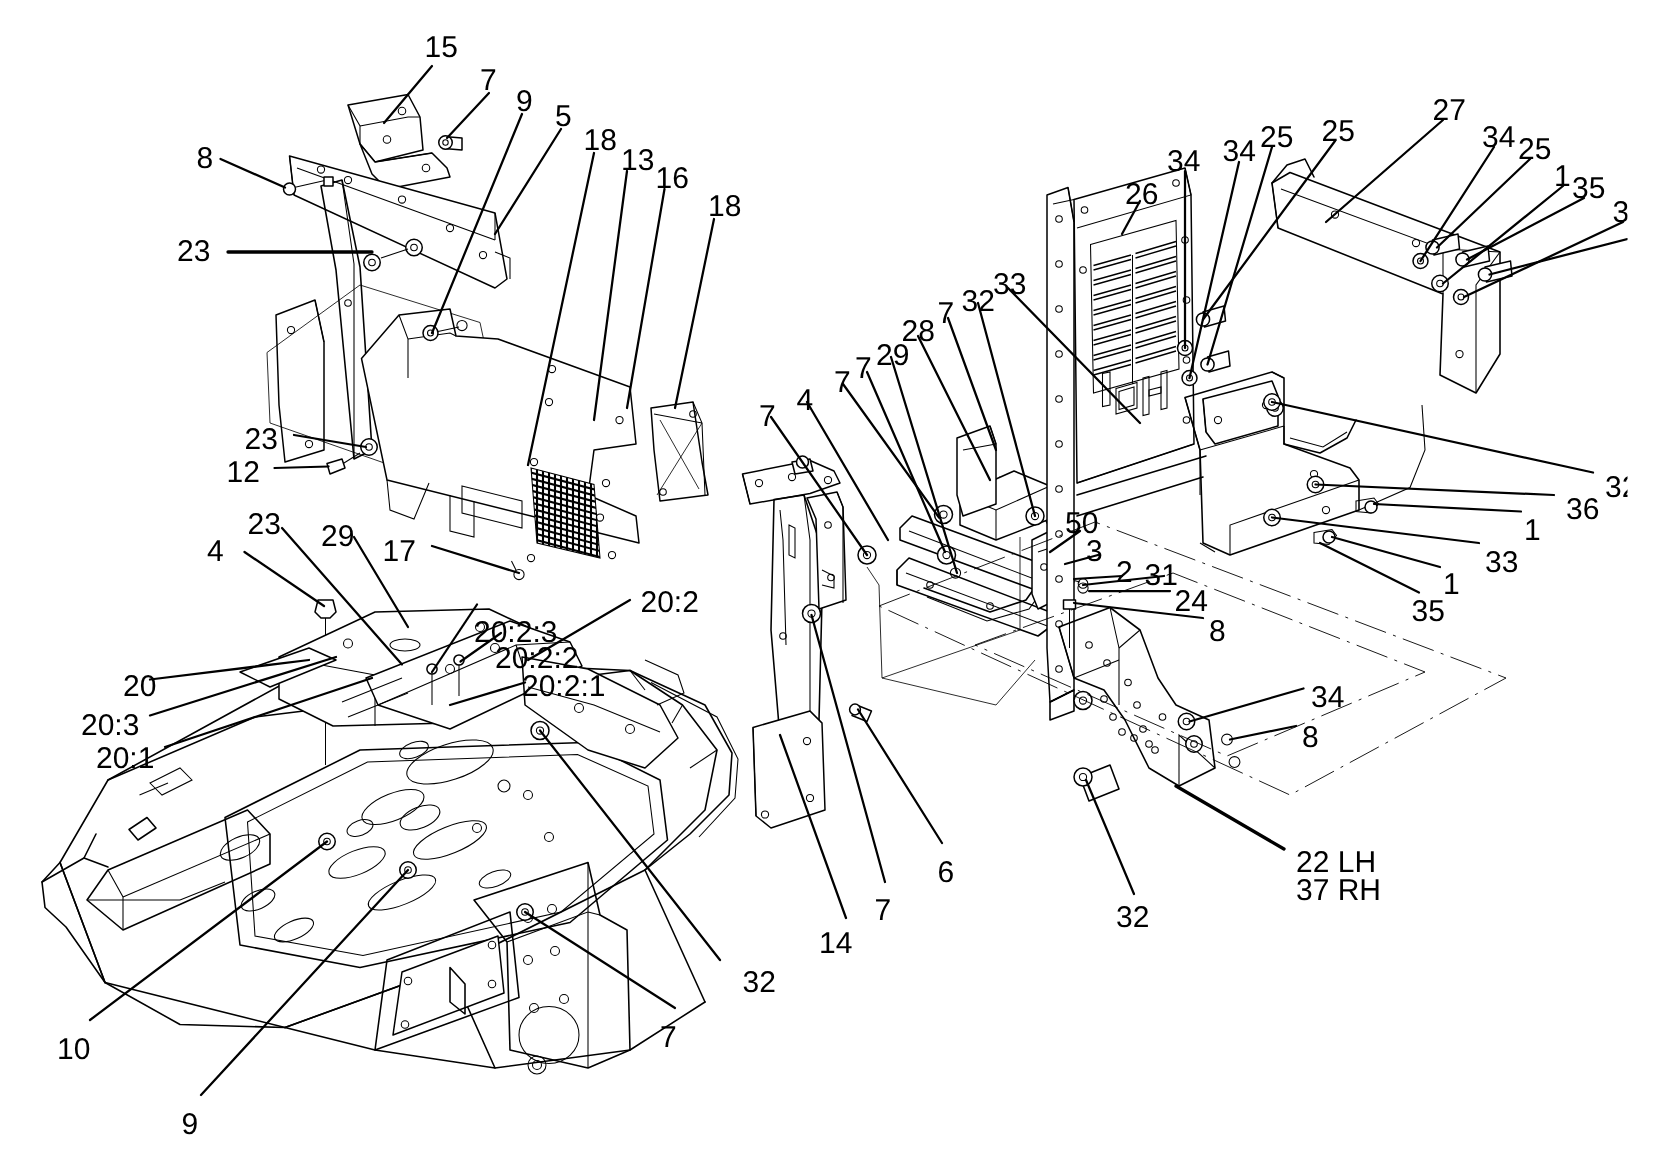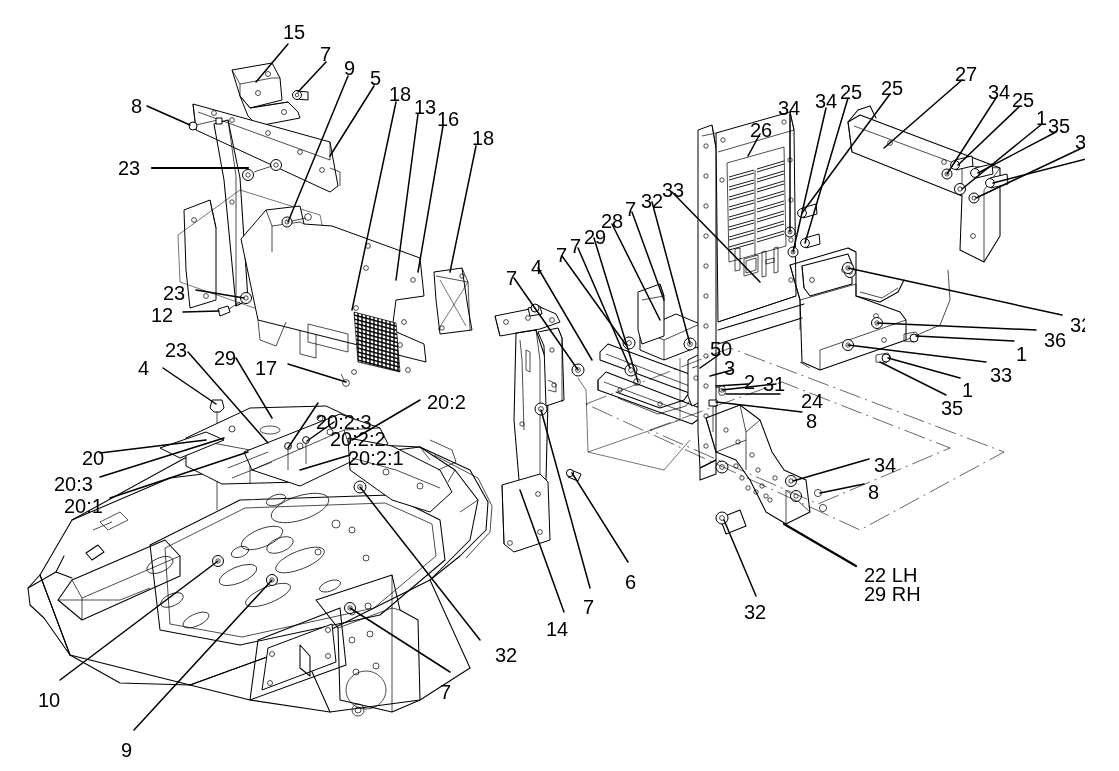--- a/index.html
+++ b/index.html
@@ -758,21 +758,21 @@
   <span class="lbl" style="left:1070px;top:315px">32</span>
   <span class="lbl" style="left:1044px;top:330px">36</span>
   <span class="lbl" style="left:1016px;top:344px">1</span>
   <span class="lbl" style="left:990px;top:365px">33</span>
   <span class="lbl" style="left:962px;top:380px">1</span>
   <span class="lbl" style="left:941px;top:398px">35</span>
   <span class="lbl" style="left:710px;top:339px">50</span>
   <span class="lbl" style="left:724px;top:358px">3</span>
   <span class="lbl" style="left:744px;top:372px">2</span>
   <span class="lbl" style="left:763px;top:374px">31</span>
-  <span class="lbl" style="left:801px;top:391px">24</span>
+  <span class="lbl" style="left:783px;top:391px">24</span>
   <span class="lbl" style="left:806px;top:411px">8</span>
   <span class="lbl" style="left:874px;top:455px">34</span>
   <span class="lbl" style="left:868px;top:482px">8</span>
   <span class="lbl" style="left:744px;top:602px">32</span>
   <span class="lbl" style="left:864px;top:565px">22 LH</span>
-  <span class="lbl" style="left:864px;top:584px">29 RH</span>
+  <span class="lbl" style="left:864px;top:584px">37 RH</span>
 
 </div>
 
 </body></html>

